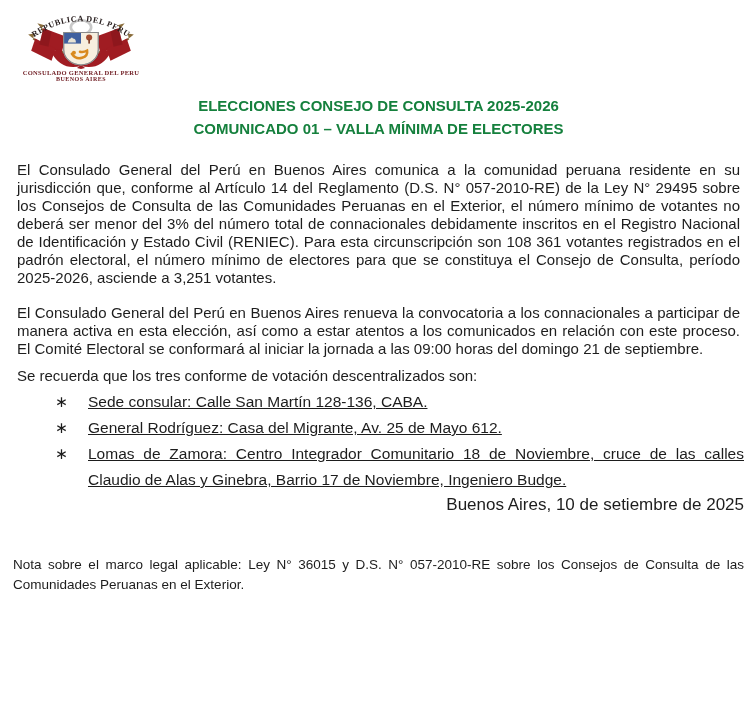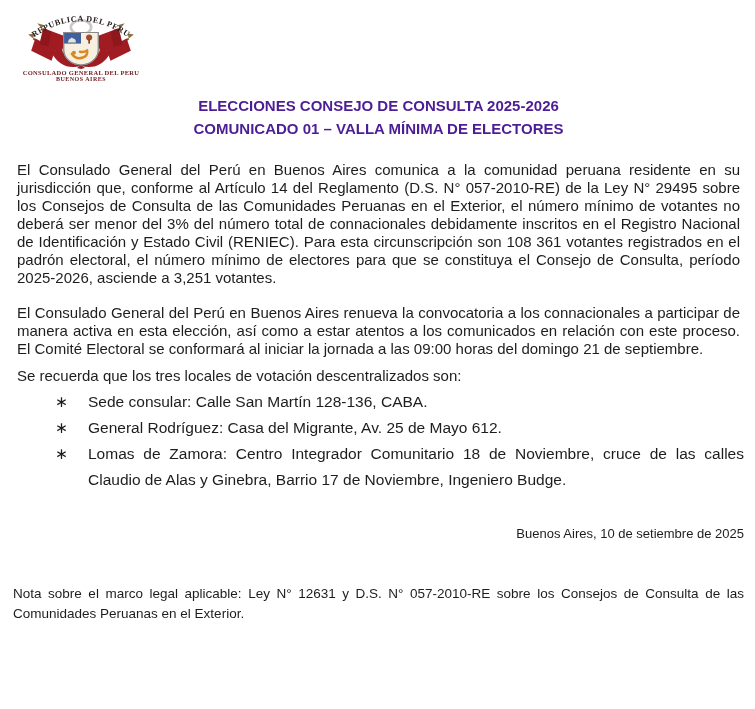--- a/index.html
+++ b/index.html
@@ -43,45 +43,44 @@
     font-weight: bold;
     color: #6e1a20;
     letter-spacing: 0.5px;
   }
   .title {
     margin-top: 11px;
     text-align: center;
     font-weight: bold;
     font-size: 15px;
     line-height: 23px;
-    color: #4c1d95;
+    color: #15803d;
   }
   p.body {
     margin: 4px;
     font-size: 15px;
     line-height: 18px;
     text-align: justify;
   }
   #p1 { margin-top: 21px; }
   #p2 { margin-top: 17px; }
   #p3 { margin-top: 9px; text-align: left; }
   ul.venues {
     list-style: none;
     margin: 0;
     padding: 0 0 0 42px;
     font-size: 15.5px;
     line-height: 26px;
   }
   ul.venues li { display: flex; align-items: flex-start; }
   .bullet-marker { width: 33px; flex: none; }
-  .bullet-text { flex: 1; text-align: justify; }
+  .bullet-text { flex: 1; text-align: justify; text-decoration: underline; }
   .dateline {
-    margin-top: 29px;
     text-align: right;
-    font-size: 13px;
+    font-size: 17px;
     line-height: 24px;
   }
   .footnote {
     margin-top: 38px;
     font-size: 13.5px;
     line-height: 20px;
     text-align: justify;
   }
 </style>
 </head>
@@ -143,34 +142,34 @@
 
   <div class="title">
     <div>ELECCIONES CONSEJO DE CONSULTA 2025-2026</div>
     <div>COMUNICADO 01 – VALLA MÍNIMA DE ELECTORES</div>
   </div>
 
   <p class="body" id="p1">El Consulado General del Perú en Buenos Aires comunica a la comunidad peruana residente en su jurisdicción que, conforme al Artículo 14 del Reglamento (D.S. N° 057-2010-RE) de la Ley N° 29495 sobre los Consejos de Consulta de las Comunidades Peruanas en el Exterior, el número mínimo de votantes no deberá ser menor del 3% del número total de connacionales debidamente inscritos en el Registro Nacional de Identificación y Estado Civil (RENIEC). Para esta circunscripción son 108 361 votantes registrados en el padrón electoral, el número mínimo de electores para que se constituya el Consejo de Consulta, período 2025-2026, asciende a 3,251 votantes.</p>
 
   <p class="body" id="p2">El Consulado General del Perú en Buenos Aires renueva la convocatoria a los connacionales a participar de manera activa en esta elección, así como a estar atentos a los comunicados en relación con este proceso. El Comité Electoral se conformará al iniciar la jornada a las 09:00 horas del domingo 21 de septiembre.</p>
 
-  <p class="body" id="p3">Se recuerda que los tres locales de votación descentralizados son:</p>
+  <p class="body" id="p3">Se recuerda que los tres conforme de votación descentralizados son:</p>
 
   <ul class="venues">
     <li>
       <span class="bullet-marker">∗</span>
       <span class="bullet-text">Sede consular: Calle San Martín 128-136, CABA.</span>
     </li>
     <li>
       <span class="bullet-marker">∗</span>
       <span class="bullet-text">General Rodríguez: Casa del Migrante, Av. 25 de Mayo 612.</span>
     </li>
     <li>
       <span class="bullet-marker">∗</span>
       <span class="bullet-text">Lomas de Zamora: Centro Integrador Comunitario 18 de Noviembre, cruce de las calles Claudio de Alas y Ginebra, Barrio 17 de Noviembre, Ingeniero Budge.</span>
     </li>
   </ul>
 
   <div class="dateline">Buenos Aires, 10 de setiembre de 2025</div>
 
-  <p class="footnote">Nota sobre el marco legal aplicable: Ley N° 12631 y D.S. N° 057-2010-RE sobre los Consejos de Consulta de las Comunidades Peruanas en el Exterior.</p>
+  <p class="footnote">Nota sobre el marco legal aplicable: Ley N° 36015 y D.S. N° 057-2010-RE sobre los Consejos de Consulta de las Comunidades Peruanas en el Exterior.</p>
 
 </div>
 
 </body></html>

